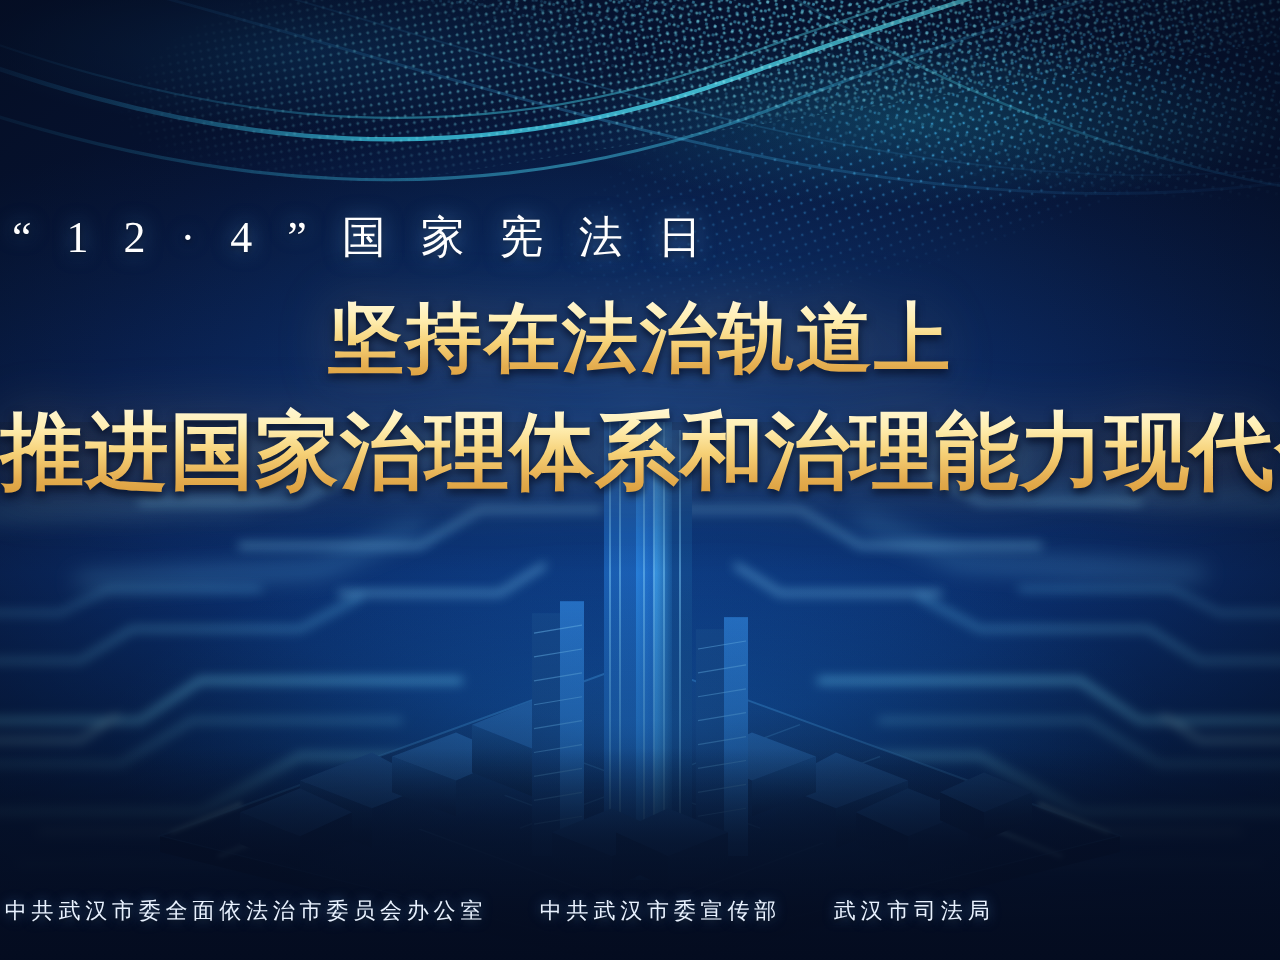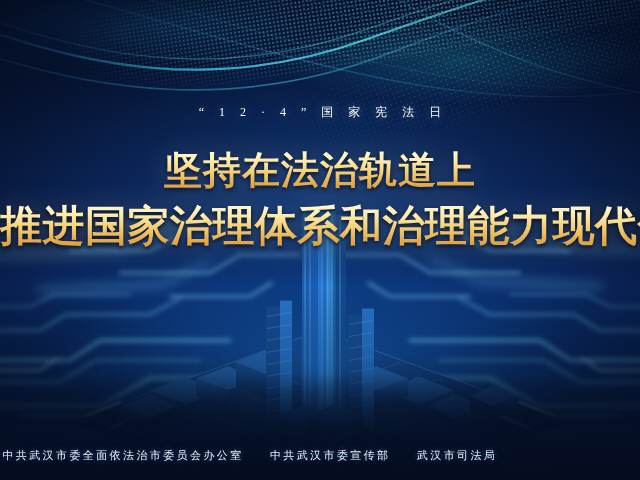--- a/index.html
+++ b/index.html
@@ -93,23 +93,22 @@
     position:absolute;left:0;right:0;bottom:0;height:22%;
     background:linear-gradient(180deg, rgba(5,16,40,0) 0%, rgba(5,15,38,0.72) 45%, rgba(4,12,32,0.94) 100%);
     pointer-events:none;
   }
 
   
   .content{position:absolute;inset:0;}
 
   .subtitle{
     position:absolute;left:0;right:0;top:104px;
-    text-align:center;
     color:#ffffff;
-    font-size:12px;
+    font-size:22px;
     letter-spacing:6px;
     text-indent:6px;
     font-weight:400;
     text-shadow:0 0 10px rgba(120,190,255,.55),0 1px 3px rgba(0,0,0,.6);
     white-space:nowrap;
   }
 
   .title{position:absolute;left:0;right:0;top:148px;text-align:center;}
   .title-line{
     display:block;

